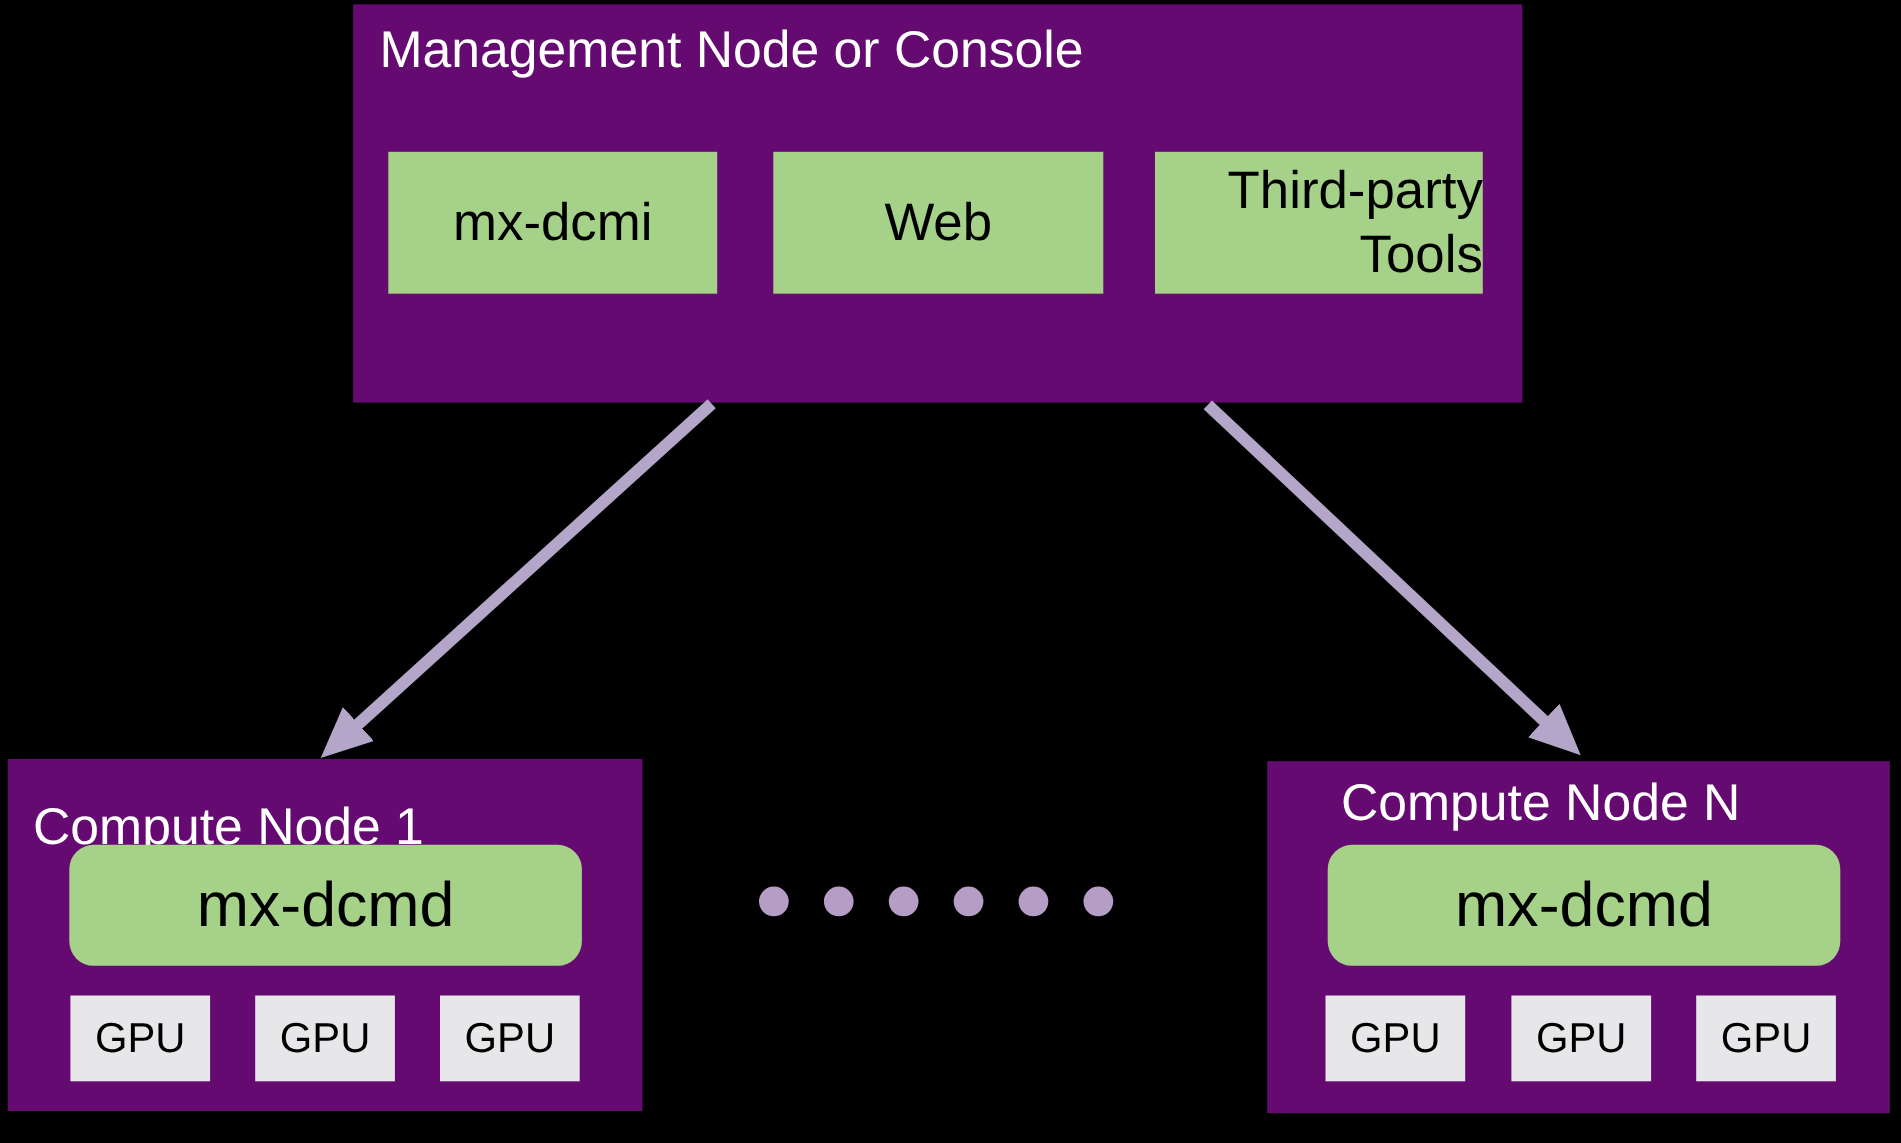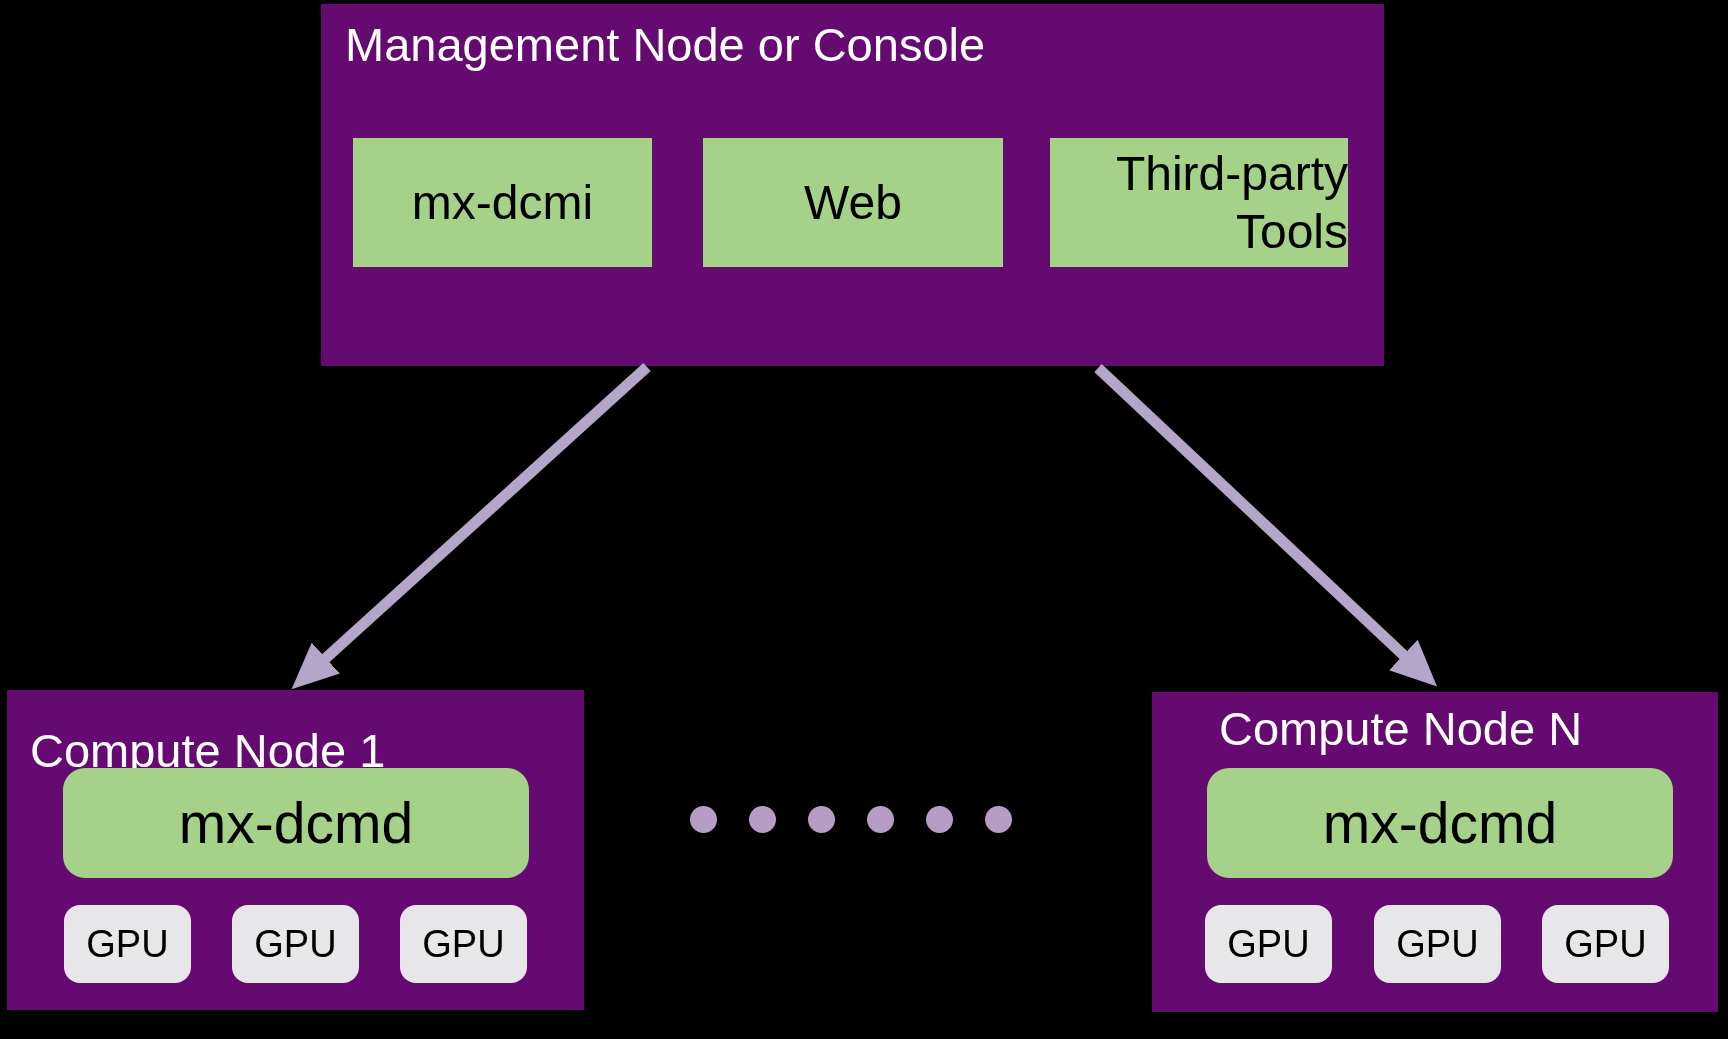--- a/index.html
+++ b/index.html
@@ -50,21 +50,20 @@
     border-radius: 22px;
   }
   .gpu-box {
     position: absolute;
     background: var(--color-gpu_fill, #E7E6E9);
     color: var(--color-label_text, #000000);
     display: flex;
     align-items: center;
     justify-content: center;
     font-size: 38px;
-    border-radius: 16px;
   }
   
   .management { left: 321px; top: 4px; width: 1063px; height: 362px; }
   .management .node-title { left: 24px; top: 14px; }
   .comp-1 { left: 32px;  top: 134px; width: 299px; height: 129px; }
   .comp-2 { left: 382px; top: 134px; width: 300px; height: 129px; }
   .comp-3 { left: 729px; top: 134px; width: 298px; height: 129px; text-align: right; }
 
   
   .compute-1 { left: 7px; top: 690px; width: 577px; height: 320px; }

